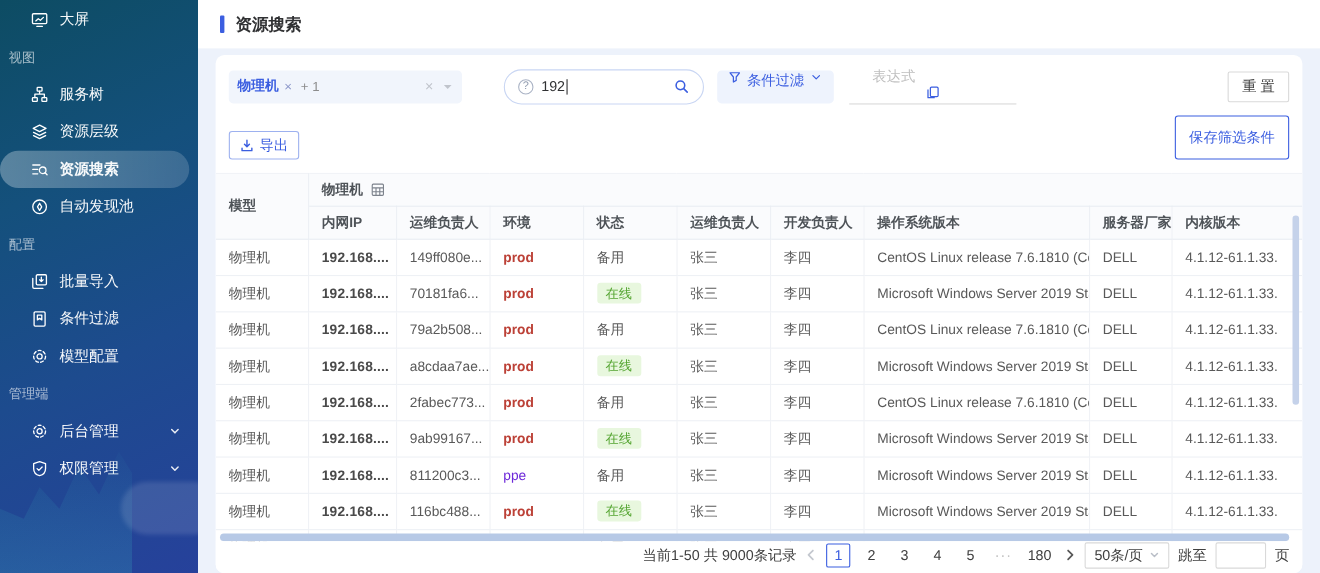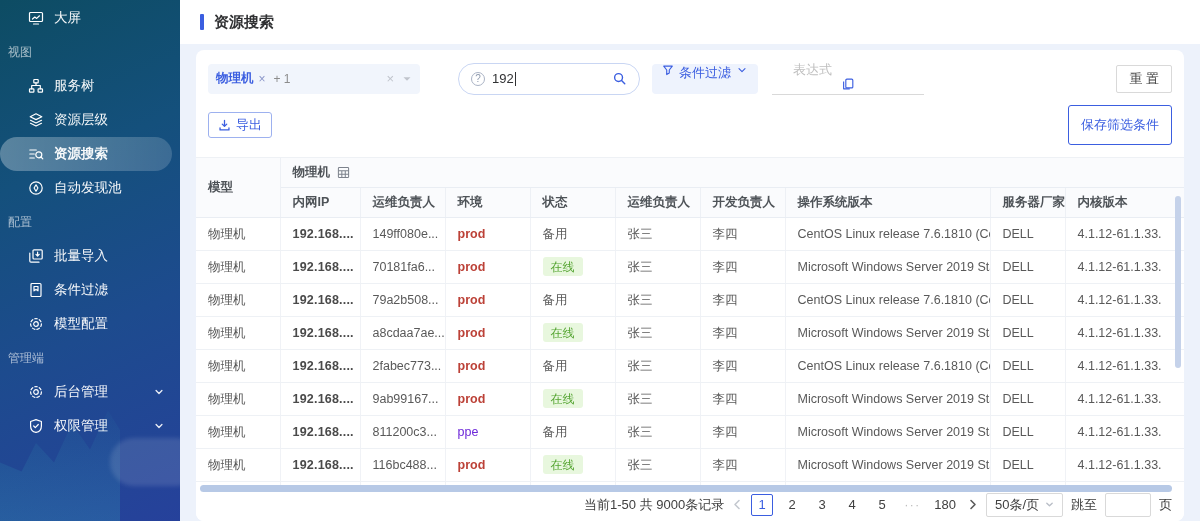--- a/index.html
+++ b/index.html
@@ -59,21 +59,21 @@
   .expr-wrap { width:152px; border-bottom:1px solid #d9d9d9; display:flex; align-items:center; padding-bottom:3px;flex-direction:column; }
   .expr-input { border:none; outline:none; width:110px; font-size:13px; color:#303133;
     font-family:"Liberation Sans","DejaVu Sans",sans-serif; }
   .expr-input::placeholder { color:#bfbfbf; }
   .expr-copy svg { width:14px; height:14px; stroke:#3b5ee0; fill:none; stroke-width:1.3; stroke-linejoin:round; display:block; }
   .reset-btn { margin-left:auto; height:28px; padding:0 12px; background:#fff; border:1px solid #d9d9d9;
     border-radius:2px; font-size:13px; color:#404040; cursor:pointer;
     font-family:"Liberation Sans","DejaVu Sans",sans-serif; }
 
   
-  .action-row { display:flex; align-items:center; padding:10px 12px 0; }
+  .action-row { display:flex; align-items:flex-end; padding:10px 12px 0; }
   .export-btn { height:26px; display:flex; align-items:center; gap:5px; padding:0 9px; background:#fff;
     border:1px solid #9db1ef; border-radius:3px; color:#3b5ee0; font-size:13px; cursor:pointer;
     font-family:"Liberation Sans","DejaVu Sans",sans-serif; }
   .export-btn svg { width:13px; height:13px; stroke:#3b5ee0; fill:none; stroke-width:1.4; stroke-linecap:round; stroke-linejoin:round; }
   .save-btn { margin-left:auto; height:40px; padding:0 12px; background:#fff; border:1px solid #3b5ee0;
     border-radius:3px; color:#3b5ee0; font-size:13px; cursor:pointer;
     font-family:"Liberation Sans","DejaVu Sans",sans-serif; }
 
   
   .table-clip { margin-top:12px; height:352px; overflow:hidden; }

